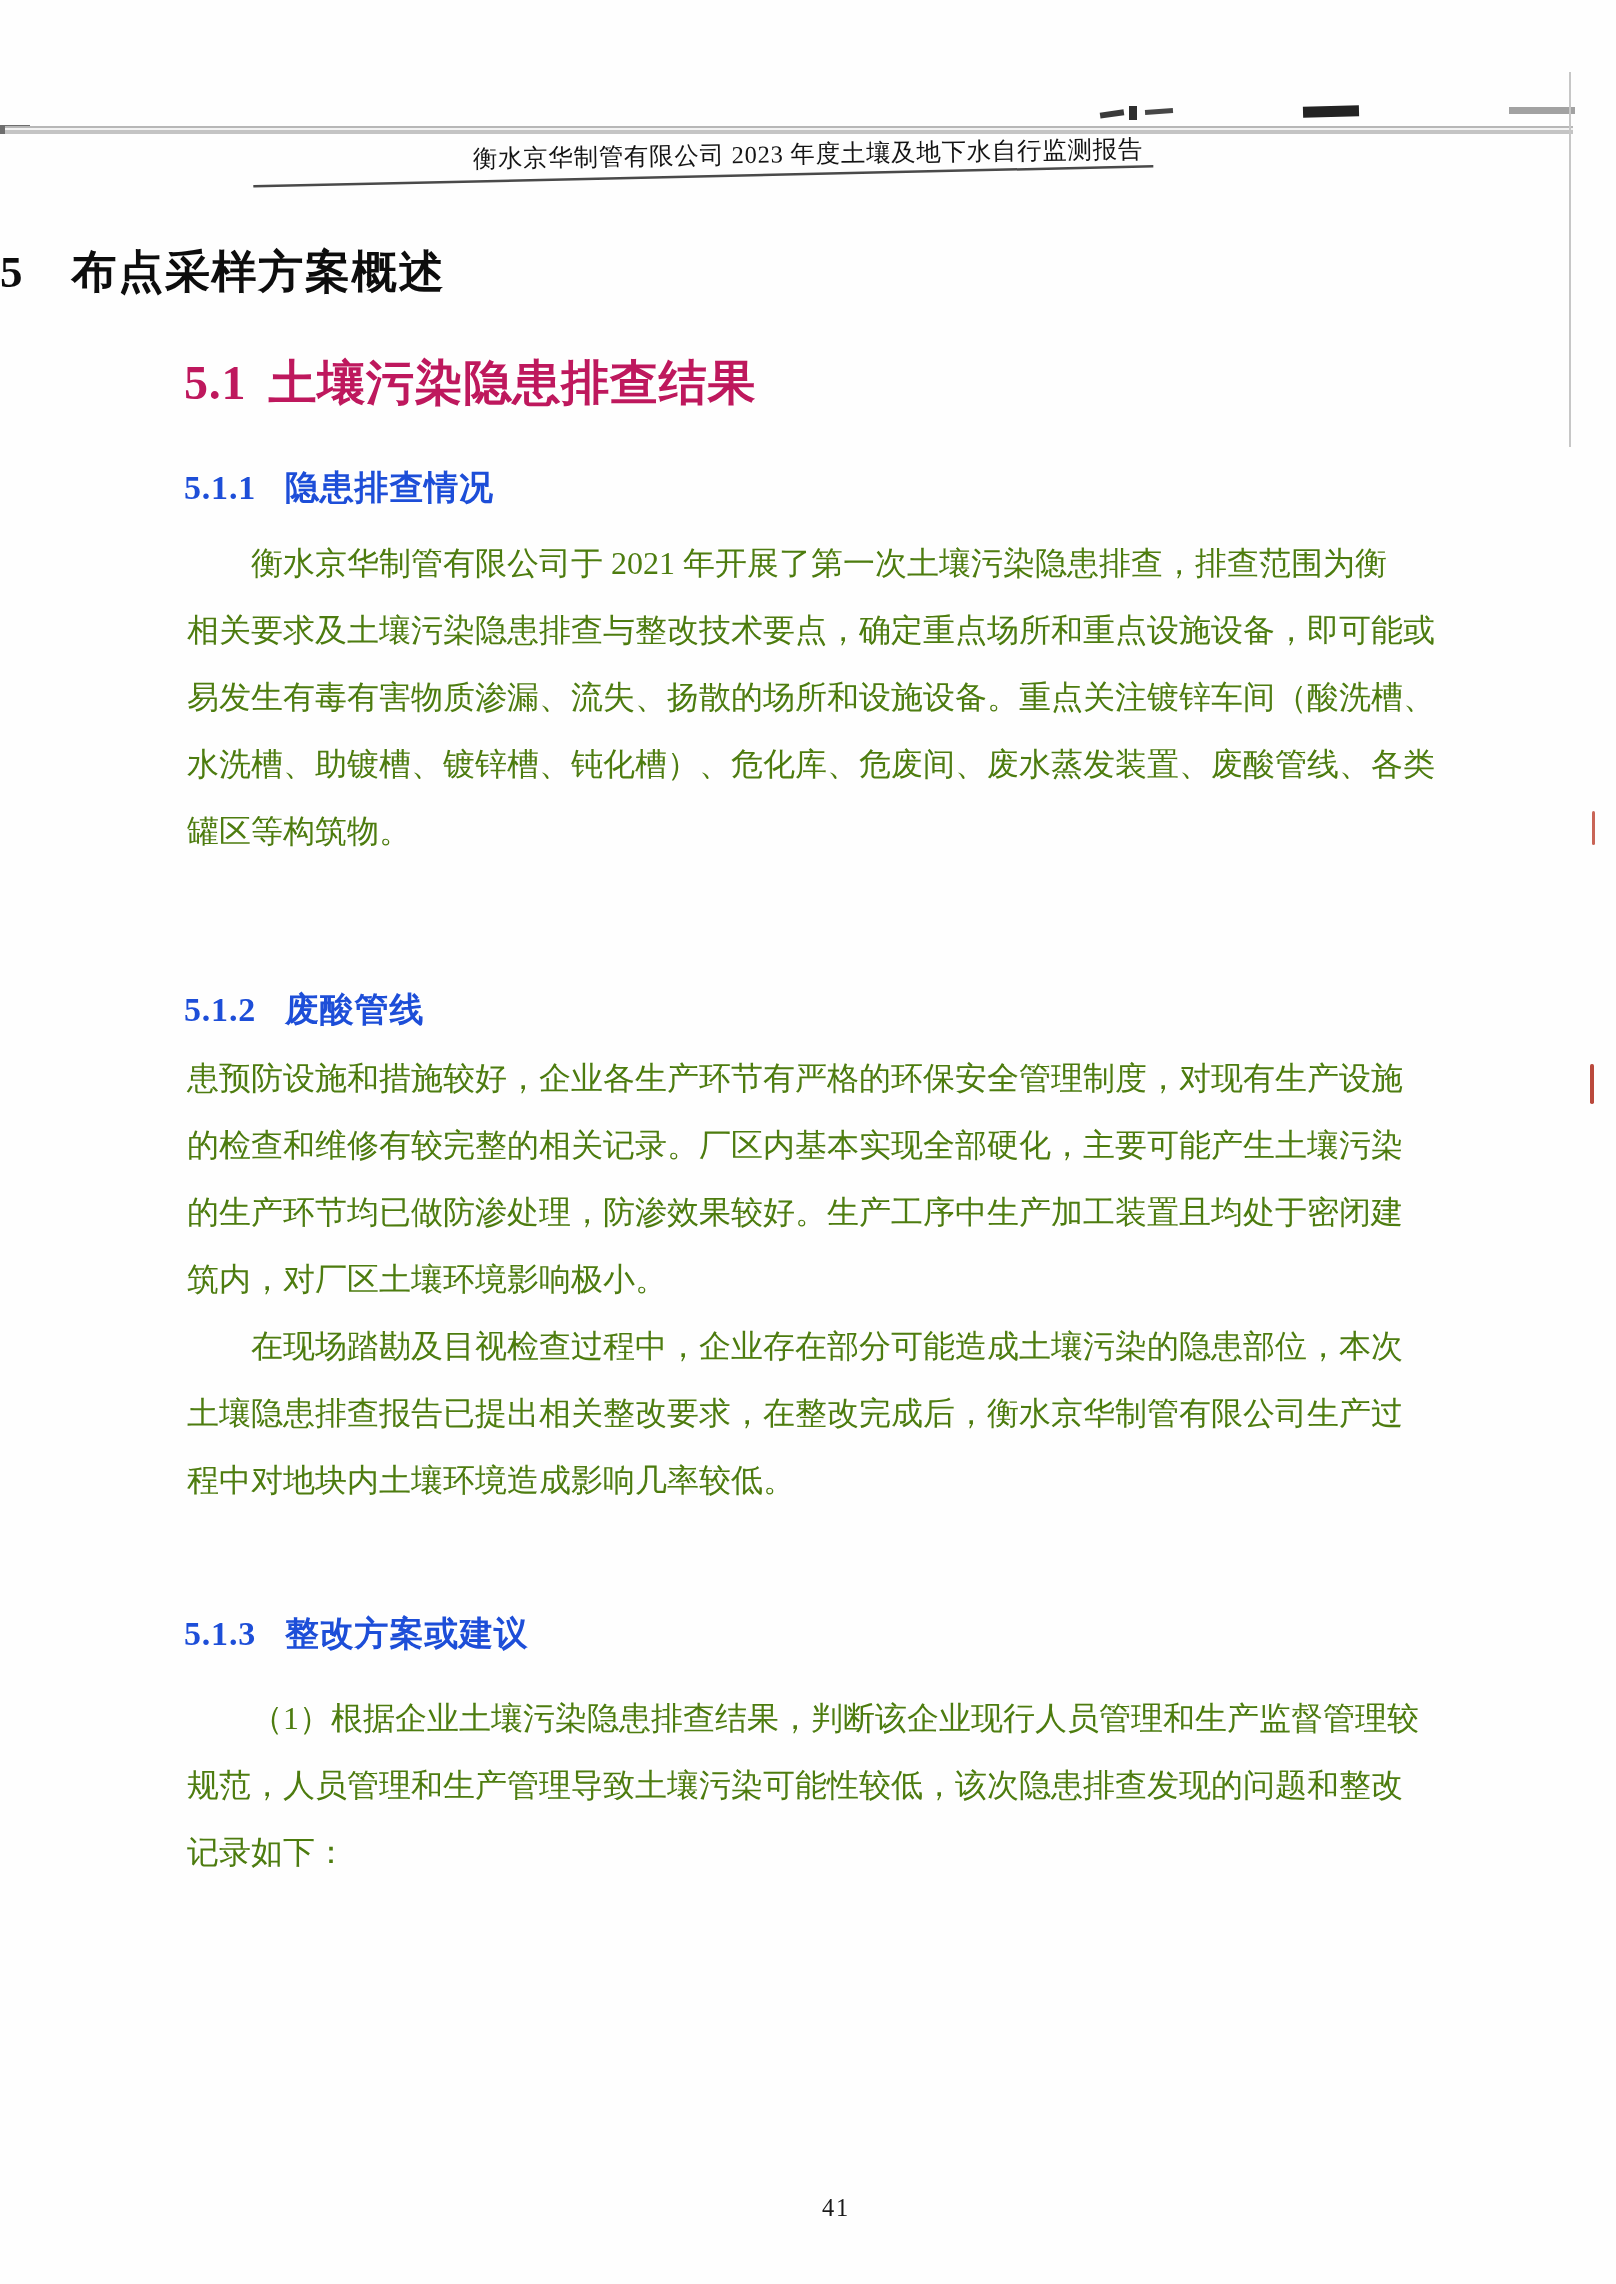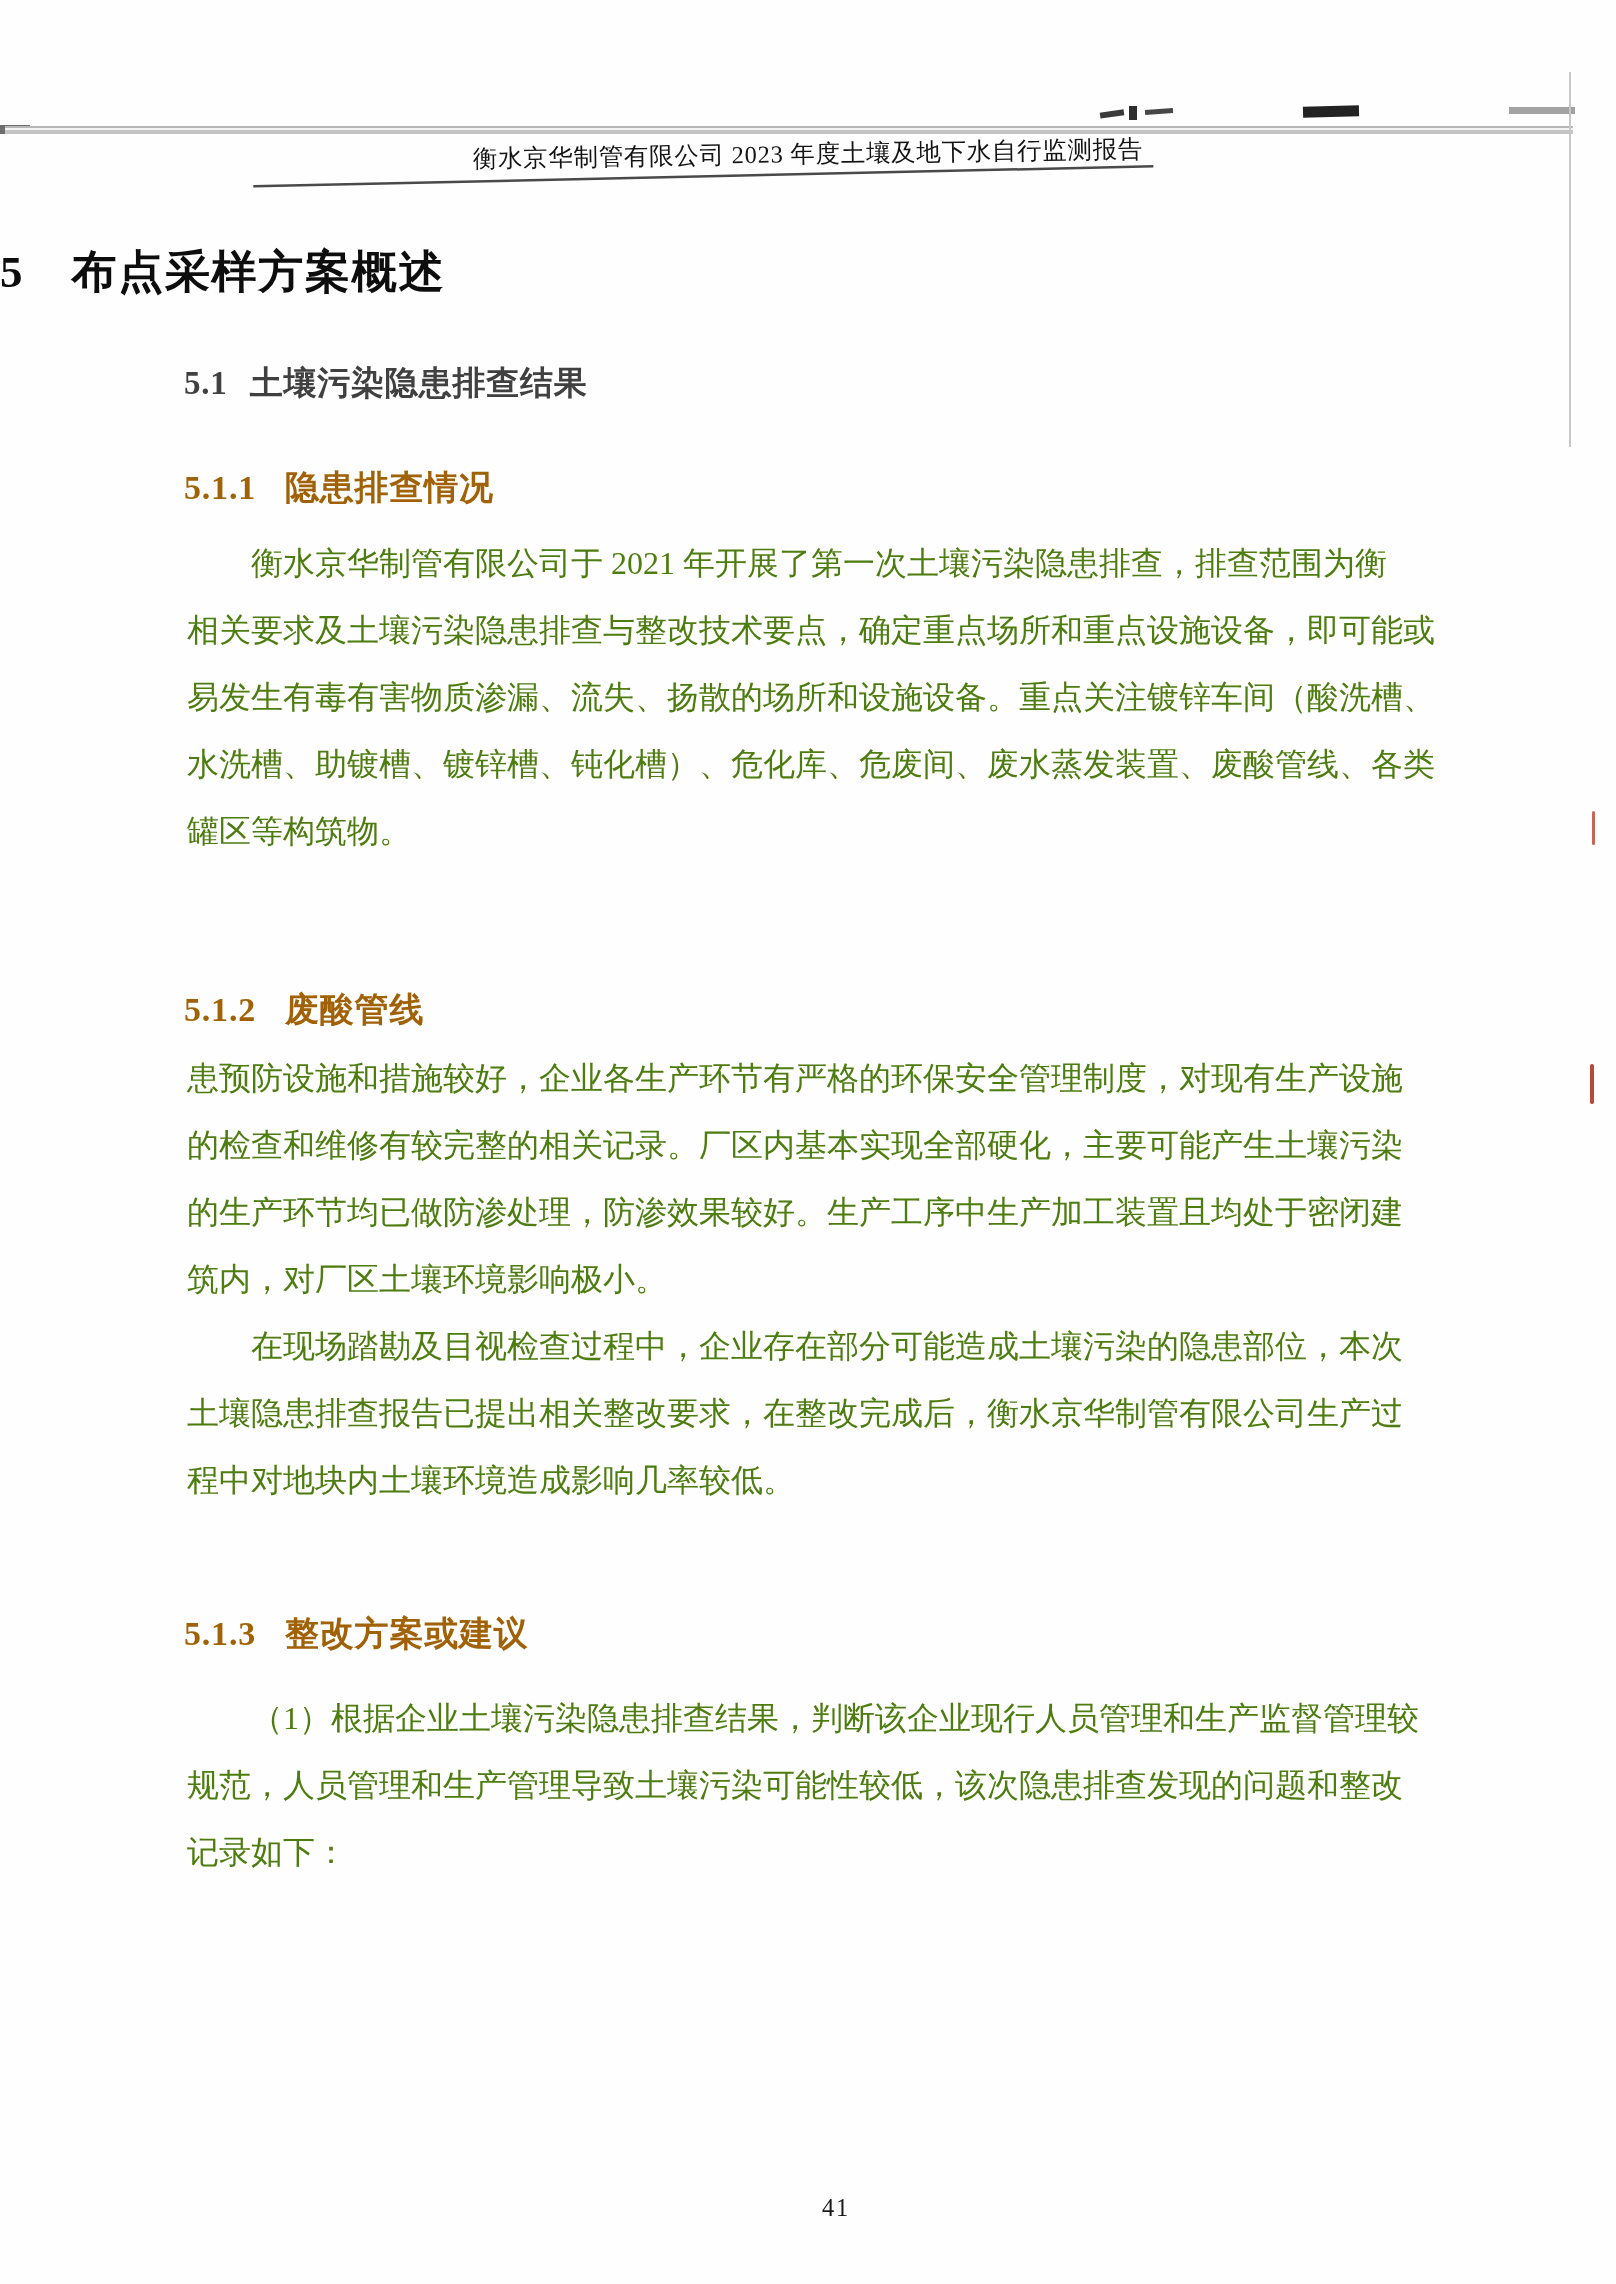--- a/index.html
+++ b/index.html
@@ -42,28 +42,28 @@
   .h1 {
     position:absolute; top:247px; left:0; width:100%;
     text-align:left; font-size:45px; font-weight:bold; color:#0d0d0d;
     line-height:49px;
   }
   .h1 .num { font-family:"Liberation Serif", serif; margin-right:49px; }
   .h1 .txt { font-family:"Liberation Sans", sans-serif; letter-spacing:1.7px; }
 
   .h2 {
     position:absolute; left:184px; top:362px;
-    font-size:33px; font-weight:bold; color:#404040; line-height:42px;
+    font-size:48px; font-weight:bold; color:#be185d; line-height:42px;
   }
   .h2 .num { font-family:"Liberation Serif", serif; margin-right:22px; letter-spacing:0.8px; }
   .h2 .txt { font-family:"Liberation Sans", sans-serif; letter-spacing:0.8px; }
 
   .h3 {
     position:absolute; left:184px;
-    font-size:34px; font-weight:bold; color:#a16207; line-height:39px;
+    font-size:34px; font-weight:bold; color:#1d4ed8; line-height:39px;
   }
   .h3 .num { font-family:"Liberation Serif", serif; margin-right:29px; letter-spacing:0.8px; }
   .h3 .txt { font-family:"Liberation Sans", sans-serif; letter-spacing:0.8px; }
   .h3-511 { top:468px; }
   .h3-512 { top:990px; }
   .h3-513 { top:1614px; }
 
   
   .para {
     position:absolute; left:187px; width:1263px;

